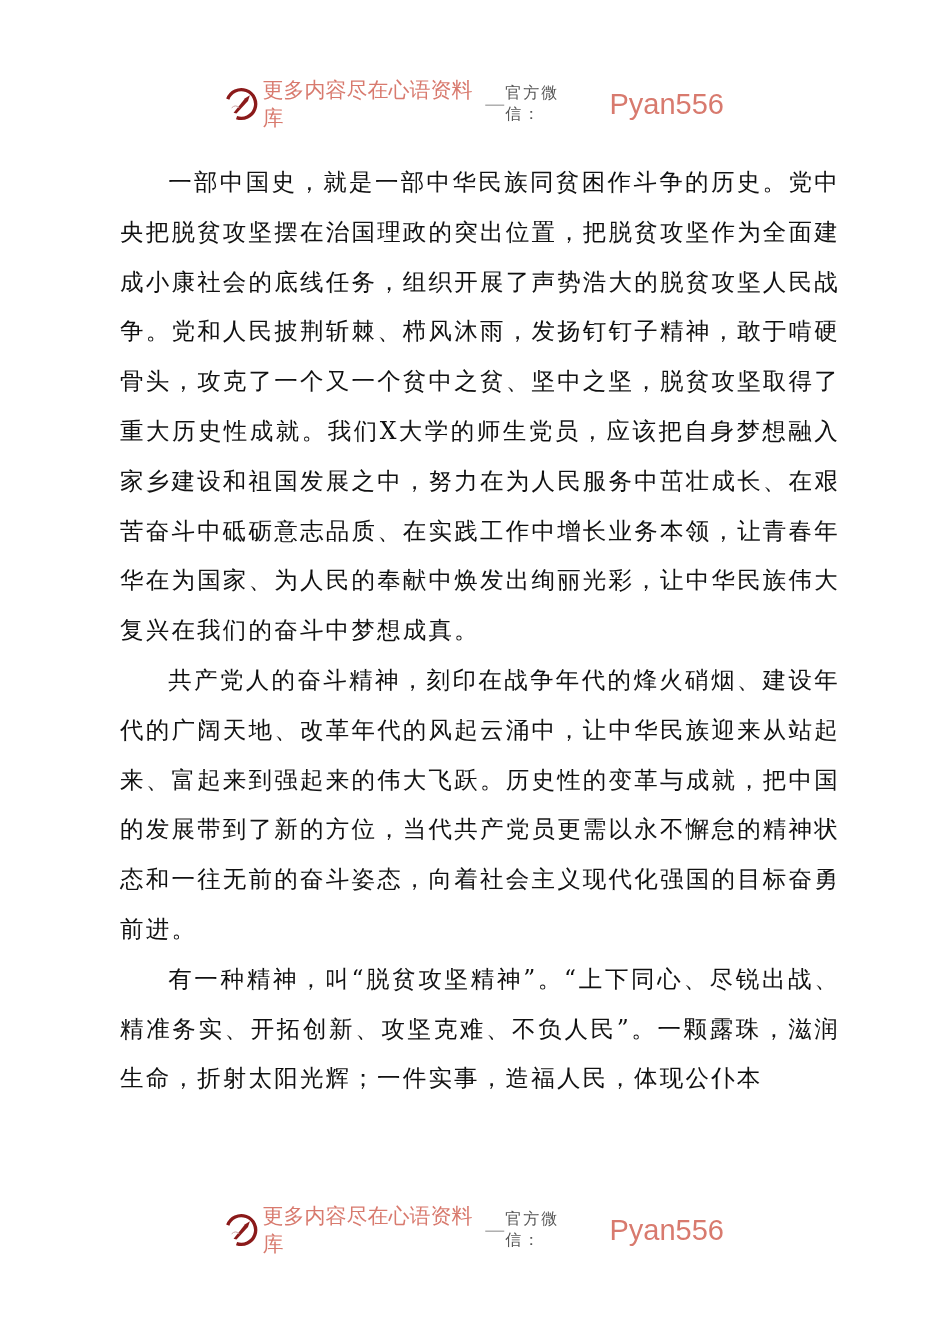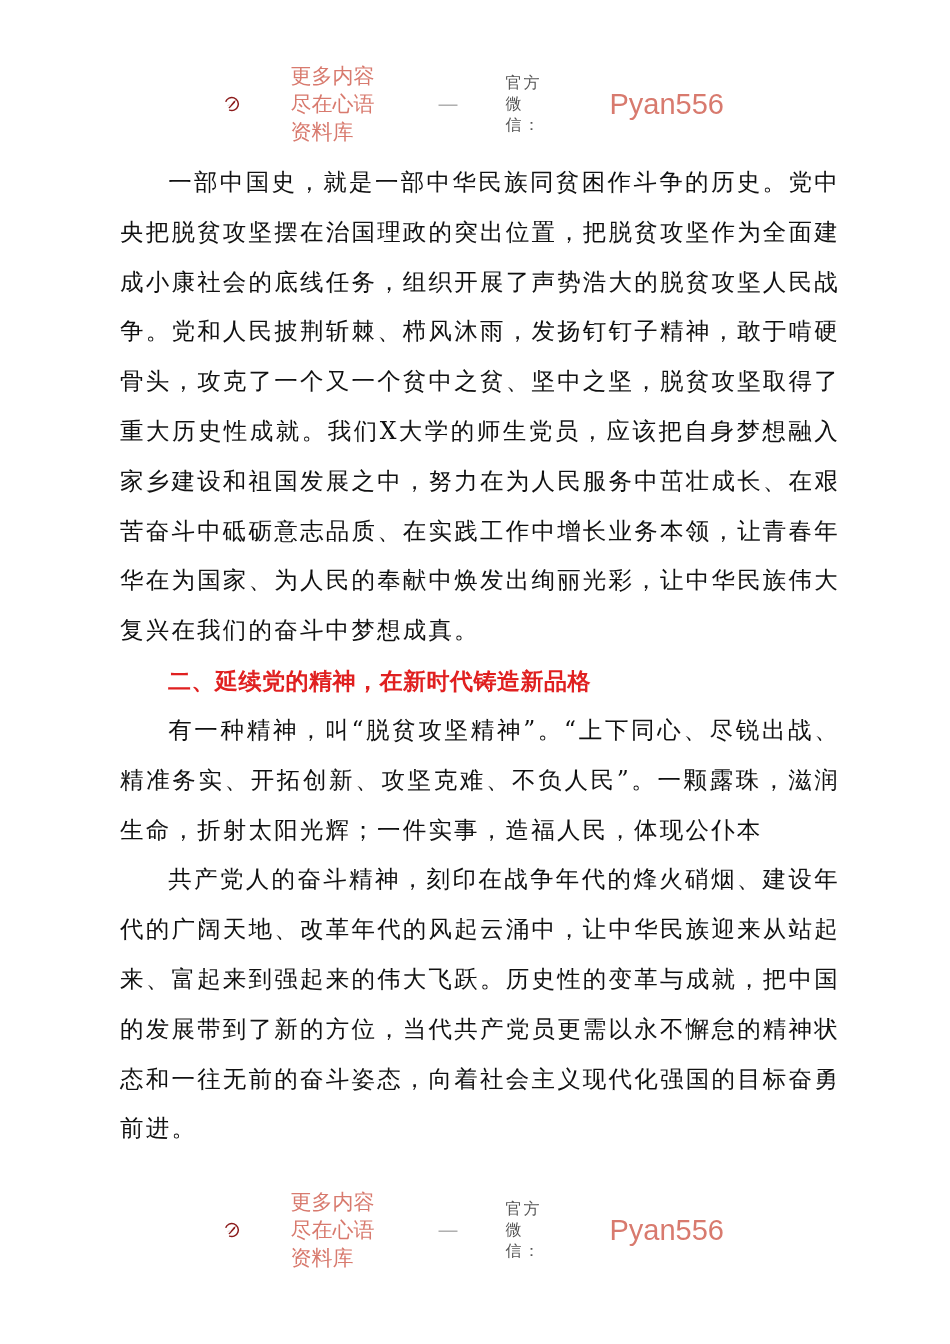--- a/index.html
+++ b/index.html
@@ -1,19 +1,19 @@
 <!DOCTYPE html>
 <html><head>
   <meta charset="utf-8">
   <style>
     html, body { margin: 0; padding: 0; background: #ffffff; }
     body { width: 950px; height: 1344px; position: relative; overflow: hidden; }
     .banner {
       position: absolute; left: 224px; height: 40px; width: 500px;
-      display: flex; align-items: center; gap: 47px;
+      display: flex; align-items: center;
     }
     .banner.top { top: 84px; }
     .banner.bottom { top: 1210px; }
     .logo { width: 36px; height: 36px; margin-right: 4px; }
     .b-main { font-family: "DejaVu Serif", serif; font-size: 21px; color: #d87a6e; letter-spacing: 0px; }
     .b-dash { font-family: "DejaVu Sans", sans-serif; font-size: 21px; color: #b0b0b0; }
     .b-wx { font-family: "DejaVu Serif", serif; font-size: 16px; color: #555555; letter-spacing: 2px; }
     .b-id { font-family: "Liberation Sans", sans-serif; font-size: 29px; color: #d87a6e; margin-left: 18px; }
 
     .doc {
@@ -39,23 +39,22 @@
     <path d="M8 22 Q12 18 16 22" fill="none" stroke="#c9a0a0" stroke-width="1"></path>
   </svg>
   <span class="b-main">更多内容尽在心语资料库</span>
   <span class="b-dash">—</span>
   <span class="b-wx">官方微信：</span>
   <span class="b-id">Pyan556</span>
 </div>
 
 <div class="doc">
   <p class="indent">一部中国史，就是一部中华民族同贫困作斗争的历史。党中央把脱贫攻坚摆在治国理政的突出位置，把脱贫攻坚作为全面建成小康社会的底线任务，组织开展了声势浩大的脱贫攻坚人民战争。党和人民披荆斩棘、栉风沐雨，发扬钉钉子精神，敢于啃硬骨头，攻克了一个又一个贫中之贫、坚中之坚，脱贫攻坚取得了重大历史性成就。我们X大学的师生党员，应该把自身梦想融入家乡建设和祖国发展之中，努力在为人民服务中茁壮成长、在艰苦奋斗中砥砺意志品质、在实践工作中增长业务本领，让青春年华在为国家、为人民的奉献中焕发出绚丽光彩，让中华民族伟大复兴在我们的奋斗中梦想成真。</p>
-  <h2>二、延续党的精神，在新时代铸造新品格</h2>
+  <p class="indent">共产党人的奋斗精神，刻印在战争年代的烽火硝烟、建设年代的广阔天地、改革年代的风起云涌中，让中华民族迎来从站起来、富起来到强起来的伟大飞跃。历史性的变革与成就，把中国的发展带到了新的方位，当代共产党员更需以永不懈怠的精神状态和一往无前的奋斗姿态，向着社会主义现代化强国的目标奋勇前进。</p>
   <p class="indent">有一种精神，叫“脱贫攻坚精神”。“上下同心、尽锐出战、精准务实、开拓创新、攻坚克难、不负人民”。一颗露珠，滋润生命，折射太阳光辉；一件实事，造福人民，体现公仆本</p>
-  <p class="indent">共产党人的奋斗精神，刻印在战争年代的烽火硝烟、建设年代的广阔天地、改革年代的风起云涌中，让中华民族迎来从站起来、富起来到强起来的伟大飞跃。历史性的变革与成就，把中国的发展带到了新的方位，当代共产党员更需以永不懈怠的精神状态和一往无前的奋斗姿态，向着社会主义现代化强国的目标奋勇前进。</p>
 </div>
 
 <div class="banner bottom">
   <svg class="logo" viewBox="0 0 36 36">
     <circle cx="18" cy="18" r="15" fill="none" stroke="#8b1a1a" stroke-width="3.5" stroke-dasharray="70 25" transform="rotate(200 18 18)"></circle>
     <path d="M10 27 L22 12 L27 9 L25 15 L13 28 Z" fill="#8b1a1a"></path>
     <path d="M8 22 Q12 18 16 22" fill="none" stroke="#c9a0a0" stroke-width="1"></path>
   </svg>
   <span class="b-main">更多内容尽在心语资料库</span>
   <span class="b-dash">—</span>

